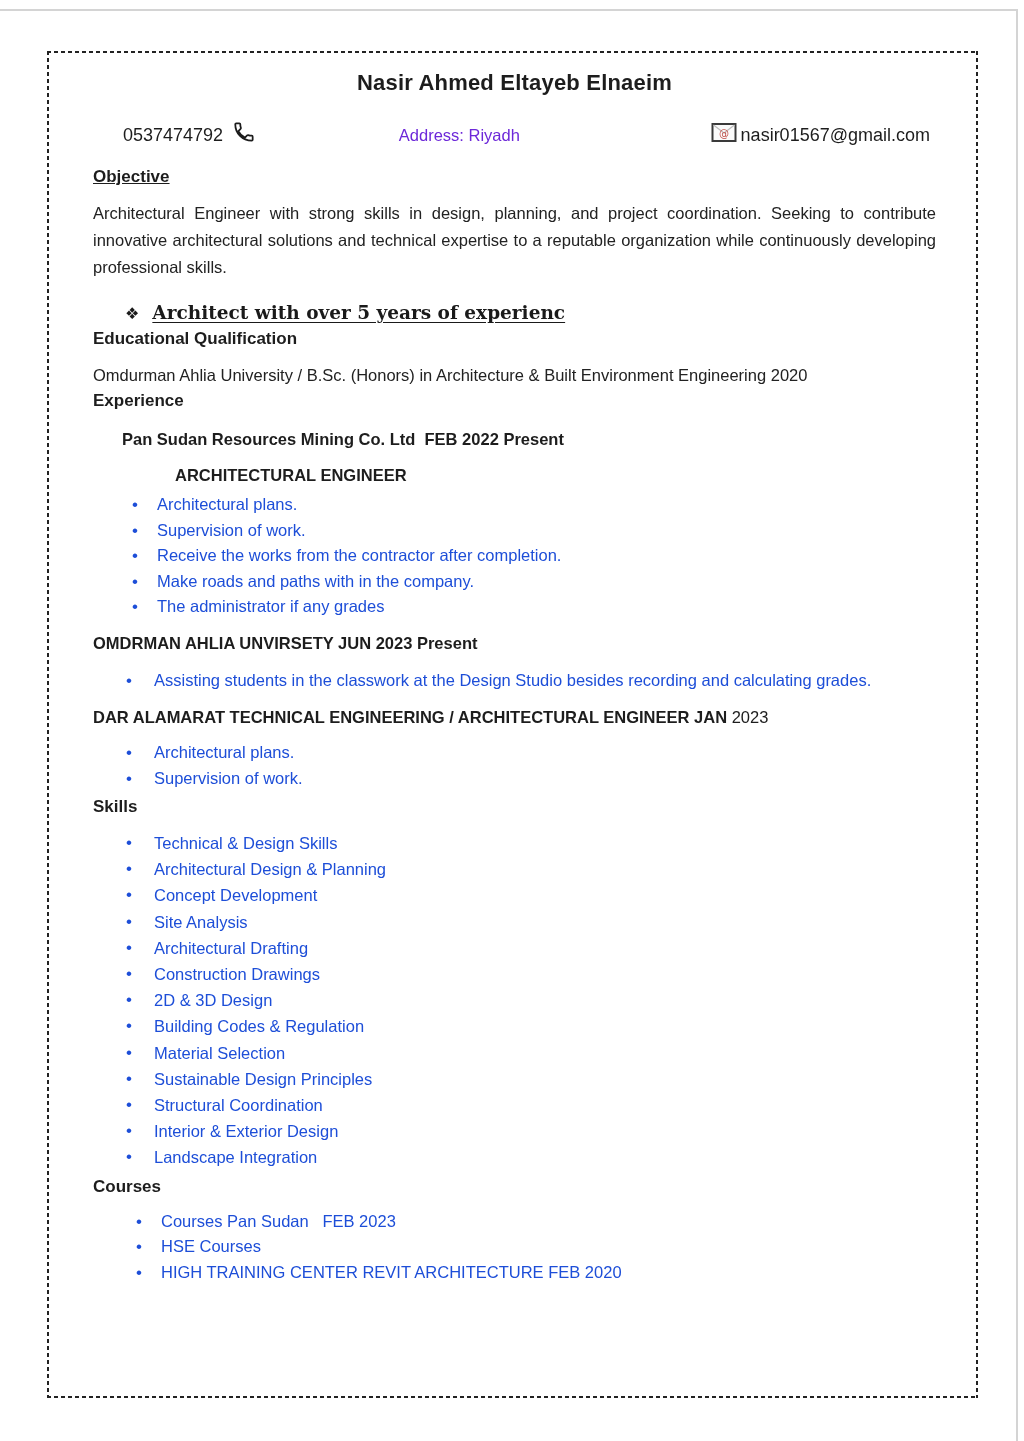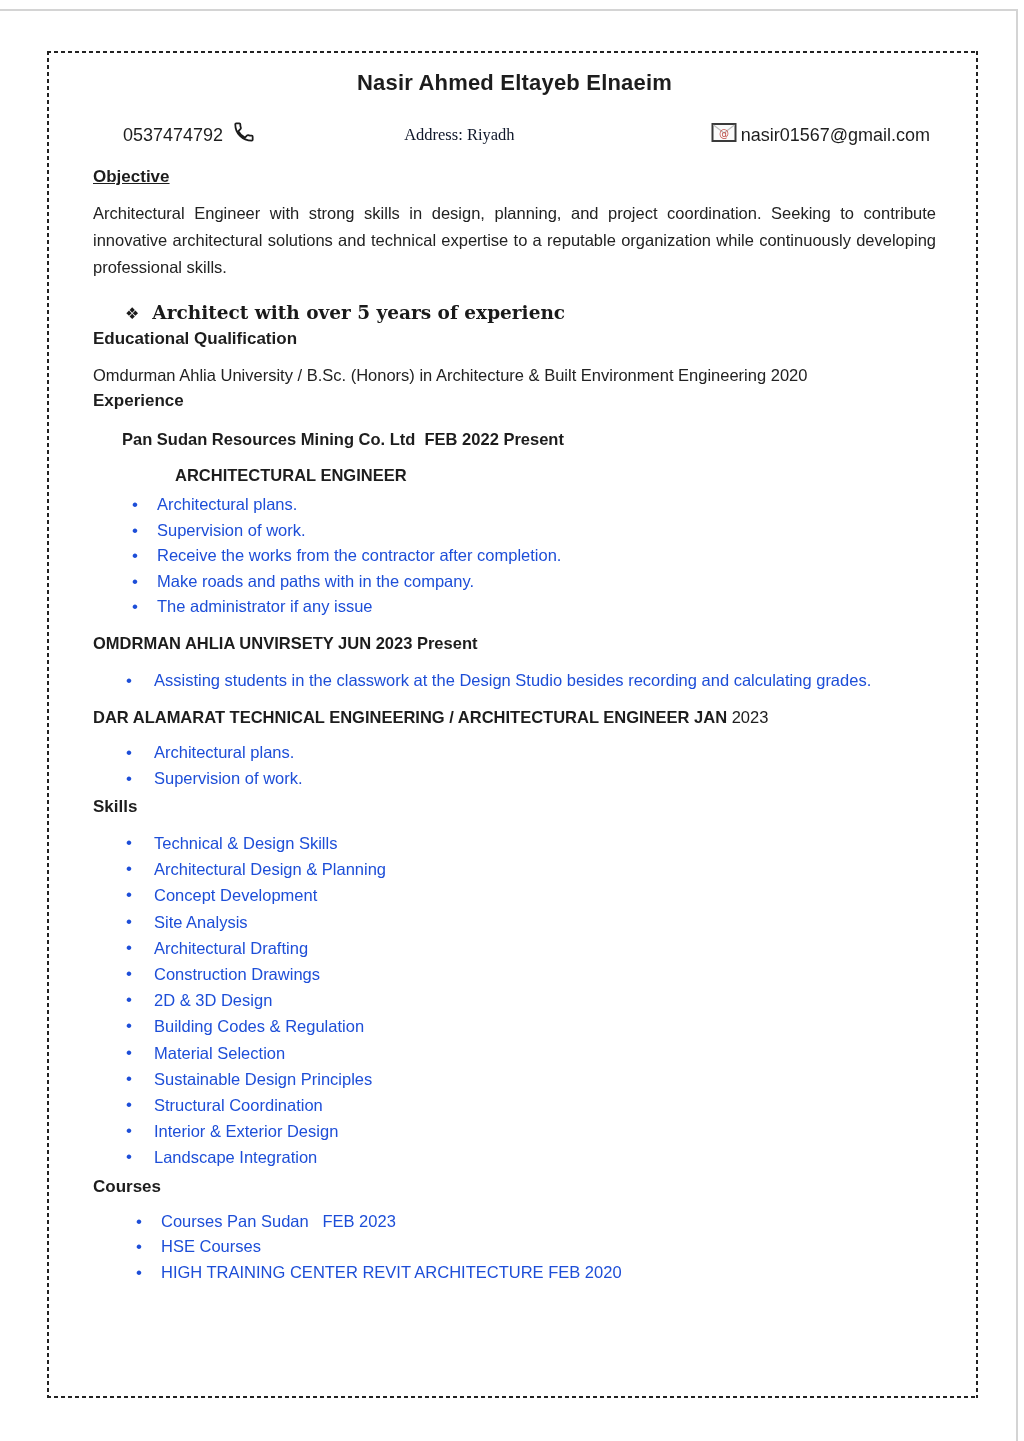--- a/index.html
+++ b/index.html
@@ -53,23 +53,23 @@
     align-items: center;
     justify-content: space-between;
     font-size: 17.5px;
   }
   .contact-phone {
     margin-left: 30px;
     display: flex; align-items: center; gap: 8px;
     font-size: 18px;
   }
   .contact-address {
-    font-family: Liberation Serif, serif;
-    font-size: 16.5px;
-    color: #0f172a;
+    font-family: Liberation Sans, sans-serif;
+    font-size: 16.5px;
+    color: #6d28d9;
     margin-left: -48px;
   }
   .contact-email {
     margin-right: 6px;
     display: flex; align-items: center; gap: 4px;
     font-size: 18px;
   }
   .icon-svg { display: inline-block; vertical-align: middle; }
 
   .sec-heading {
@@ -90,20 +90,21 @@
     padding-left: 32px;
     display: flex;
     align-items: baseline;
     gap: 13px;
   }
   .diamond-bullet { font-size: 16px; color: #1a1a1a; }
   .highlight-text {
     font-family: "DejaVu Serif", serif;
     font-weight: bold;
     font-size: 18.5px;
+    text-decoration: underline;
     text-underline-offset: 3px;
     color: #1a1a1a;
   }
   .edu-line, .plain-line {
     margin-top: 17px;
     font-size: 16.5px;
     color: #222;
   }
   .job-company {
     font-weight: bold;
@@ -195,21 +196,21 @@
 
     <div class="sec-heading">Experience</div>
 
     <div class="job-company">Pan Sudan Resources Mining Co. Ltd  FEB 2022 Present</div>
     <div class="job-role">ARCHITECTURAL ENGINEER</div>
     <ul class="bullets">
       <li>Architectural plans.</li>
       <li>Supervision of work.</li>
       <li>Receive the works from the contractor after completion.</li>
       <li>Make roads and paths with in the company.</li>
-      <li>The administrator if any issue</li>
+      <li>The administrator if any grades</li>
     </ul>
 
     <div class="job-company flush" style="margin-top:14px;">OMDRMAN AHLIA UNVIRSETY JUN 2023 Present</div>
     <ul class="bullets mid">
       <li>Assisting students in the classwork at the Design Studio besides recording and calculating grades.</li>
     </ul>
 
     <div class="job-company flush" style="margin-top:15px;"><span>DAR ALAMARAT TECHNICAL ENGINEERING / ARCHITECTURAL ENGINEER JAN </span><span class="year-regular">2023</span></div>
     <ul class="bullets mid" style="margin-top:13px;">
       <li>Architectural plans.</li>

